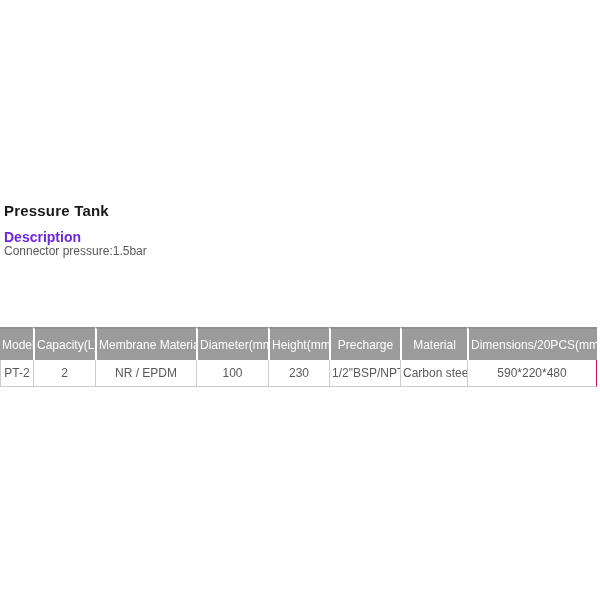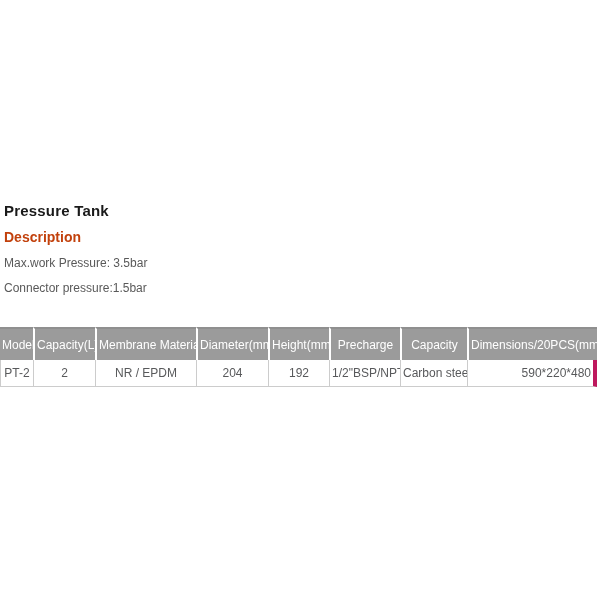--- a/index.html
+++ b/index.html
@@ -29,21 +29,21 @@
     line-height: 16px;
     font-weight: bold;
     color: #1a1a1a;
     letter-spacing: 0.2px;
   }
   .section-heading {
     margin: 11px 0 0 4px;
     font-size: 14px;
     line-height: 15px;
     font-weight: bold;
-    color: #c2410c;
+    color: #6d28d9;
     cursor: pointer;
   }
   .desc-line {
     margin: 0 0 0 4px;
     font-size: 12px;
     line-height: 12px;
     color: #595959;
   }
   .desc-line.first { margin-top: 12px; }
   .desc-line + .desc-line { margin-top: 13px; }
@@ -90,30 +90,29 @@
     height: 26px;
     text-align: center;
     vertical-align: middle;
     padding: 0 2px;
     border-bottom: 1px solid #cccccc;
     border-left: 1px solid #cccccc;
     overflow: hidden;
     white-space: nowrap;
   }
   .spec-table td:first-child { border-left: 1px solid #cccccc; }
-  .spec-table td:last-child { border-right: 4px solid #be185d; text-align: right; }
+  .spec-table td:last-child { border-right: 1px solid #be185d; }
 </style>
 </head>
 <body>
 
 <div class="canvas">
   <div class="content">
     <h1 class="page-title">Pressure Tank</h1>
     <h2 class="section-heading">Description</h2>
-    <p class="desc-line first">Max.work Pressure: 3.5bar</p>
     <p class="desc-line">Connector pressure:1.5bar</p>
   </div>
 
   <div class="spec-table-wrap">
     <table class="spec-table">
       <colgroup>
         <col class="c1">
           <col class="c2">
           <col class="c3">
           <col class="c4">
@@ -123,31 +122,31 @@
           <col class="c8">
       </colgroup>
       <thead>
         <tr>
             <th>Model</th>
             <th>Capacity(L)</th>
             <th>Membrane Material</th>
             <th>Diameter(mm)</th>
             <th>Height(mm)</th>
             <th>Precharge</th>
-            <th>Capacity</th>
+            <th>Material</th>
             <th>Dimensions/20PCS(mm)</th>
           </tr>
       </thead>
       <tbody>
           <tr>
             <td>PT-2</td>
             <td>2</td>
             <td>NR / EPDM</td>
-            <td>204</td>
-            <td>192</td>
+            <td>100</td>
+            <td>230</td>
             <td>1/2"BSP/NPT</td>
             <td>Carbon steel</td>
             <td>590*220*480</td>
           </tr>
         </tbody>
     </table>
   </div>
 </div>
 
 </body></html>

